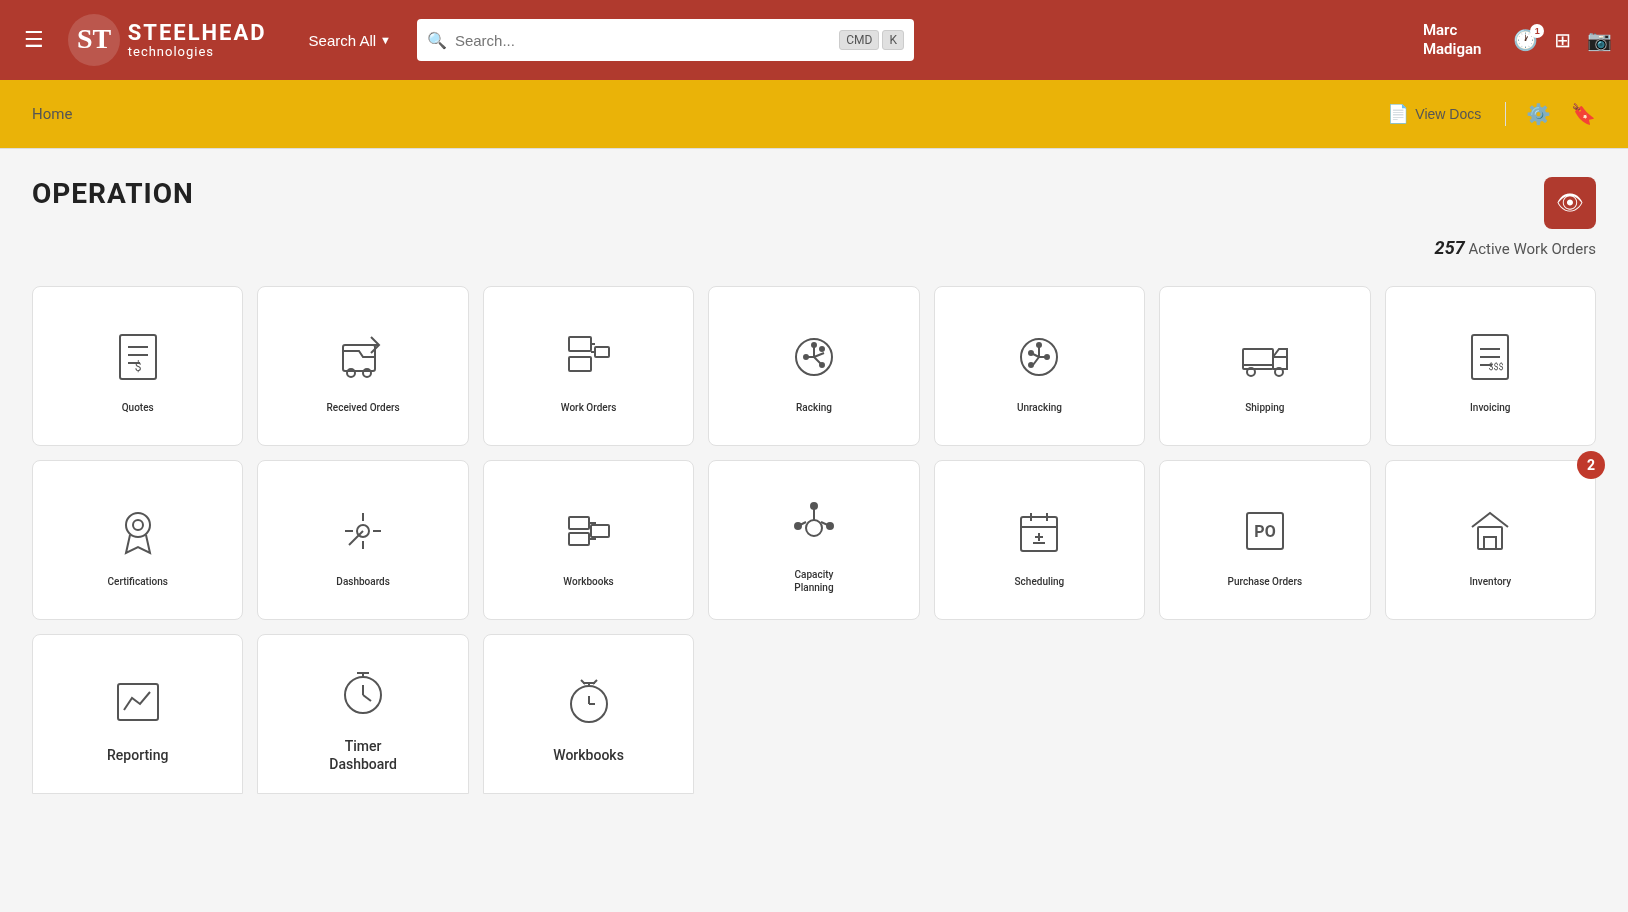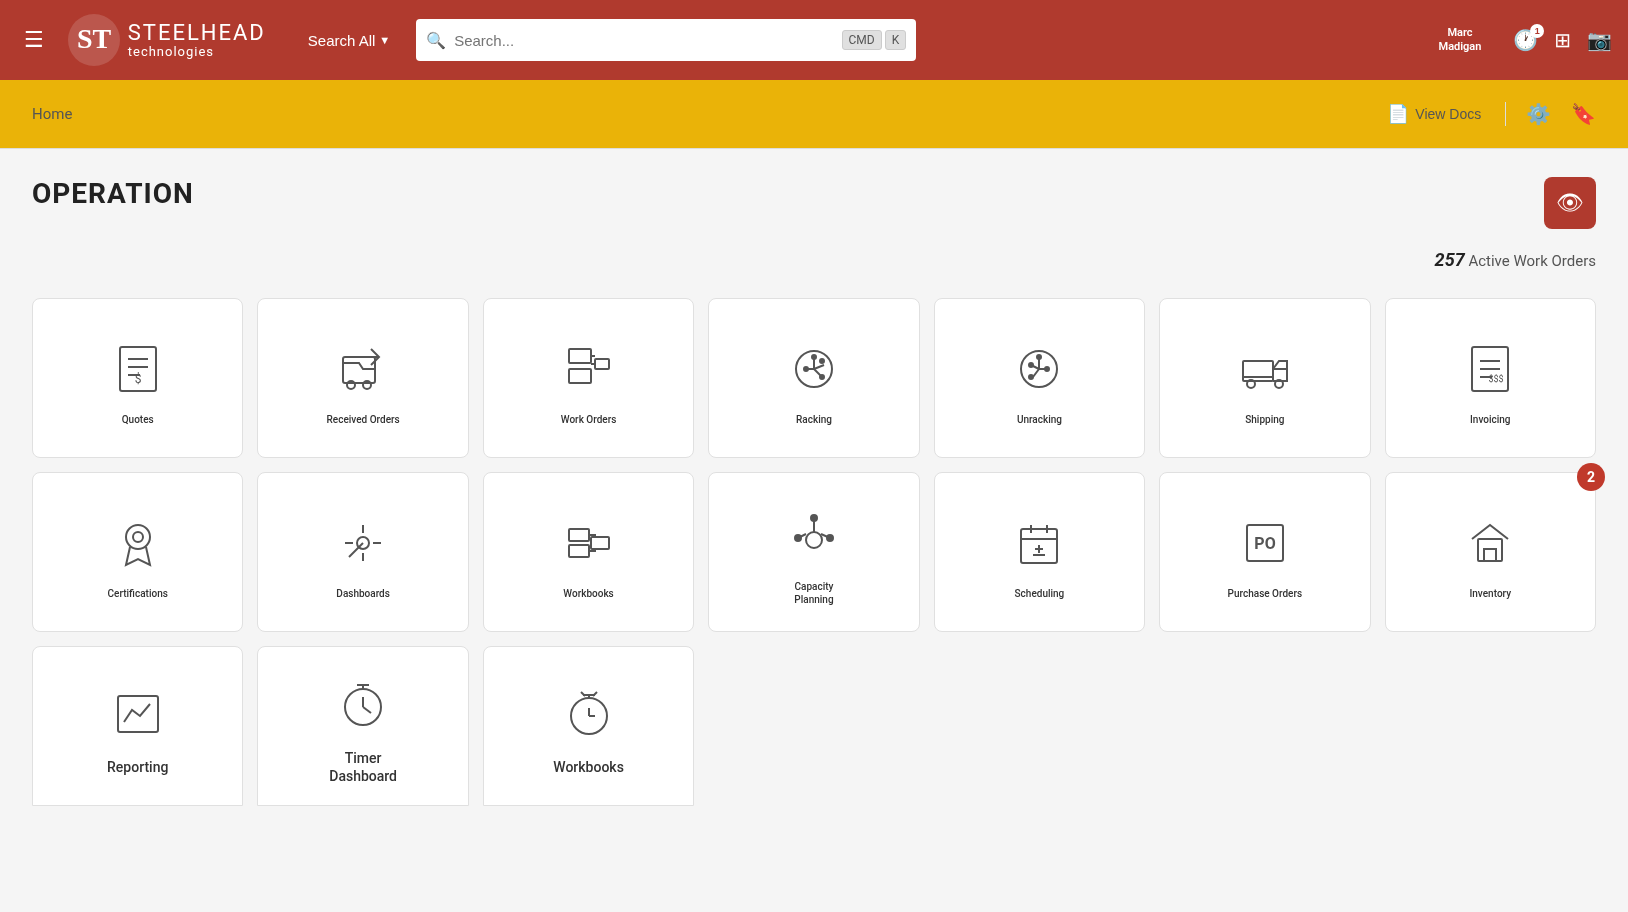--- a/index.html
+++ b/index.html
@@ -33,21 +33,21 @@
       height: 52px;
     }
     .logo-text {
       display: flex;
       flex-direction: column;
       color: white;
       line-height: 1.1;
     }
     .logo-text .brand {
       font-size: 22px;
-      font-weight: 400;
+      font-weight: 700;
       letter-spacing: 2px;
     }
     .logo-text .sub {
       font-size: 13px;
       letter-spacing: 1px;
     }
     .search-all-btn {
       background: none;
       border: none;
       color: white;
@@ -85,23 +85,23 @@
       background: #e0e0e0;
       border: 1px solid #ccc;
       border-radius: 3px;
       padding: 2px 6px;
       font-size: 12px;
       color: #555;
     }
     .header-spacer { flex: 1; }
     .header-user {
       color: white;
-      font-size: 11px;
+      font-size: 15px;
       font-weight: 600;
-      text-align: center;
+      text-align: left;
       line-height: 1.3;
       margin-right: 16px;
     }
     .header-icons {
       display: flex;
       align-items: center;
       gap: 16px;
     }
     .header-icon-btn {
       background: none;
@@ -210,21 +210,20 @@
       display: flex;
       align-items: center;
       justify-content: center;
       cursor: pointer;
       color: white;
       font-size: 22px;
     }
     .active-orders-text {
       font-size: 15px;
       color: #555;
-      margin-top: 12px;
     }
     .active-orders-text strong {
       font-size: 18px;
       font-weight: 700;
       color: #222;
       font-style: italic;
     }
 
     
     .app-grid {

